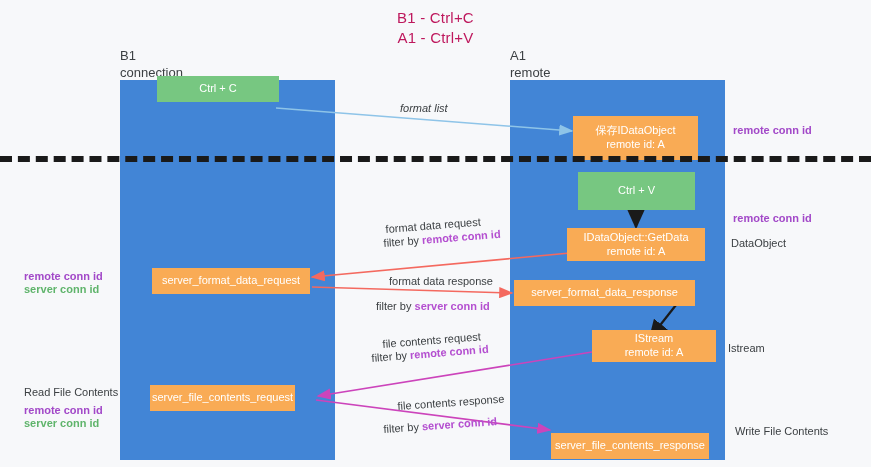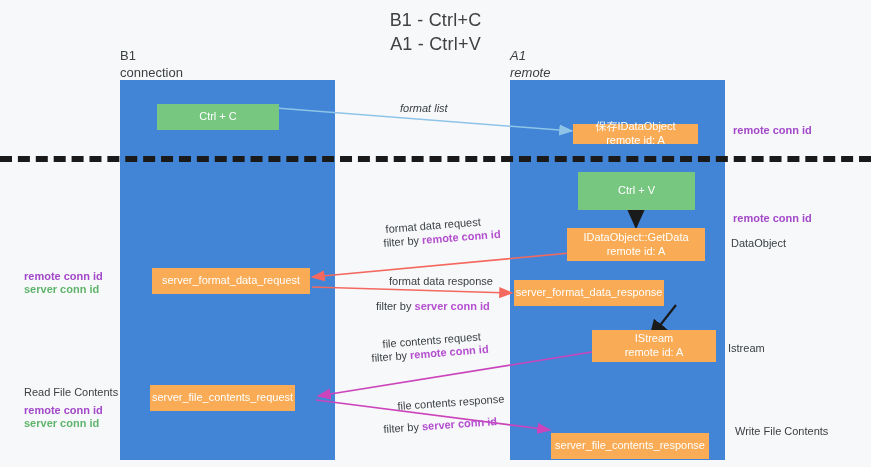--- a/index.html
+++ b/index.html
@@ -10,21 +10,21 @@
     position:relative;overflow:hidden;
     -webkit-font-smoothing:antialiased;
   }
   .canvas{position:absolute;inset:0;}
   svg.layer{position:absolute;left:0;top:0;width:871px;height:467px;overflow:visible;}
   svg.under{z-index:1;}
 
   
   .title{
     position:absolute;left:0;right:0;top:8px;
-    text-align:center;font-size:18px;color:#404040;line-height:1.35;
+    text-align:center;font-size:15px;color:#be185d;line-height:1.35;
     letter-spacing:.2px;
   }
 
   
   .lane-head{
     position:absolute;text-align:left;font-size:13px;color:#3c4043;
     line-height:1.3;z-index:4;
   }
 
   
@@ -59,21 +59,21 @@
 
   <div class="title">
     <div>B1 - Ctrl+C</div>
     <div>A1 - Ctrl+V</div>
   </div>
 
   <div class="lane-head" style="left:120px;top:48px;width:215px;">
     <div>B1</div>
     <div>connection</div>
   </div>
-  <div class="lane-head" style="left:510px;top:48px;width:215px;font-style:italic;">
+  <div class="lane-head" style="left:510px;top:48px;width:215px;">
     <div>A1</div>
     <div>remote</div>
   </div>
 
   <div class="lane" style="left:120px;top:80px;width:215px;height:380px;"></div>
   <div class="lane" style="left:510px;top:80px;width:215px;height:380px;"></div>
 
   <svg class="layer under" viewBox="0 0 871 467">
     <defs>
       <marker id="ar-blue" markerWidth="9" markerHeight="7" refX="8" refY="3.5" orient="auto">
@@ -98,43 +98,43 @@
 
     <path d="M312,287 L512,293" stroke="#f4695f" stroke-width="1.6" fill="none" marker-end="url(#ar-red)"></path>
 
     <path d="M676,305 L650,338" stroke="#1a1a1a" stroke-width="2.2" fill="none" marker-end="url(#ar-blk)"></path>
 
     <path d="M592,352 L318,396" stroke="#cc44bb" stroke-width="1.6" fill="none" marker-end="url(#ar-mag)"></path>
 
     <path d="M316,400 L550,430" stroke="#cc44bb" stroke-width="1.6" fill="none" marker-end="url(#ar-mag)"></path>
   </svg>
 
-  <div class="node green" style="left:157px;top:104px;width:122px;height:26px;">
+  <div class="node green" style="left:157px;top:76px;width:122px;height:26px;">
     <span>Ctrl + C</span>
   </div>
 
-  <div class="node orange" style="left:573px;top:116px;width:125px;height:20px;flex-direction:column;margin-top:8px;">
+  <div class="node orange" style="left:573px;top:116px;width:125px;height:44px;flex-direction:column;">
     <span>保存IDataObject</span>
     <span>remote id: A</span>
   </div>
 
   <div class="node green" style="left:578px;top:172px;width:117px;height:38px;">
     <span>Ctrl + V</span>
   </div>
 
   <div class="node orange" style="left:567px;top:228px;width:138px;height:33px;flex-direction:column;">
     <span>IDataObject::GetData</span>
     <span>remote id: A</span>
   </div>
 
   <div class="node orange" style="left:152px;top:268px;width:158px;height:26px;">
     <span>server_format_data_request</span>
   </div>
 
-  <div class="node orange" style="left:514px;top:280px;width:150px;height:26px;">
+  <div class="node orange" style="left:514px;top:280px;width:181px;height:26px;">
     <span>server_format_data_response</span>
   </div>
 
   <div class="node orange" style="left:592px;top:330px;width:124px;height:32px;flex-direction:column;">
     <span>IStream</span>
     <span>remote id: A</span>
   </div>
 
   <div class="node orange" style="left:150px;top:385px;width:145px;height:26px;">
     <span>server_file_contents_request</span>

